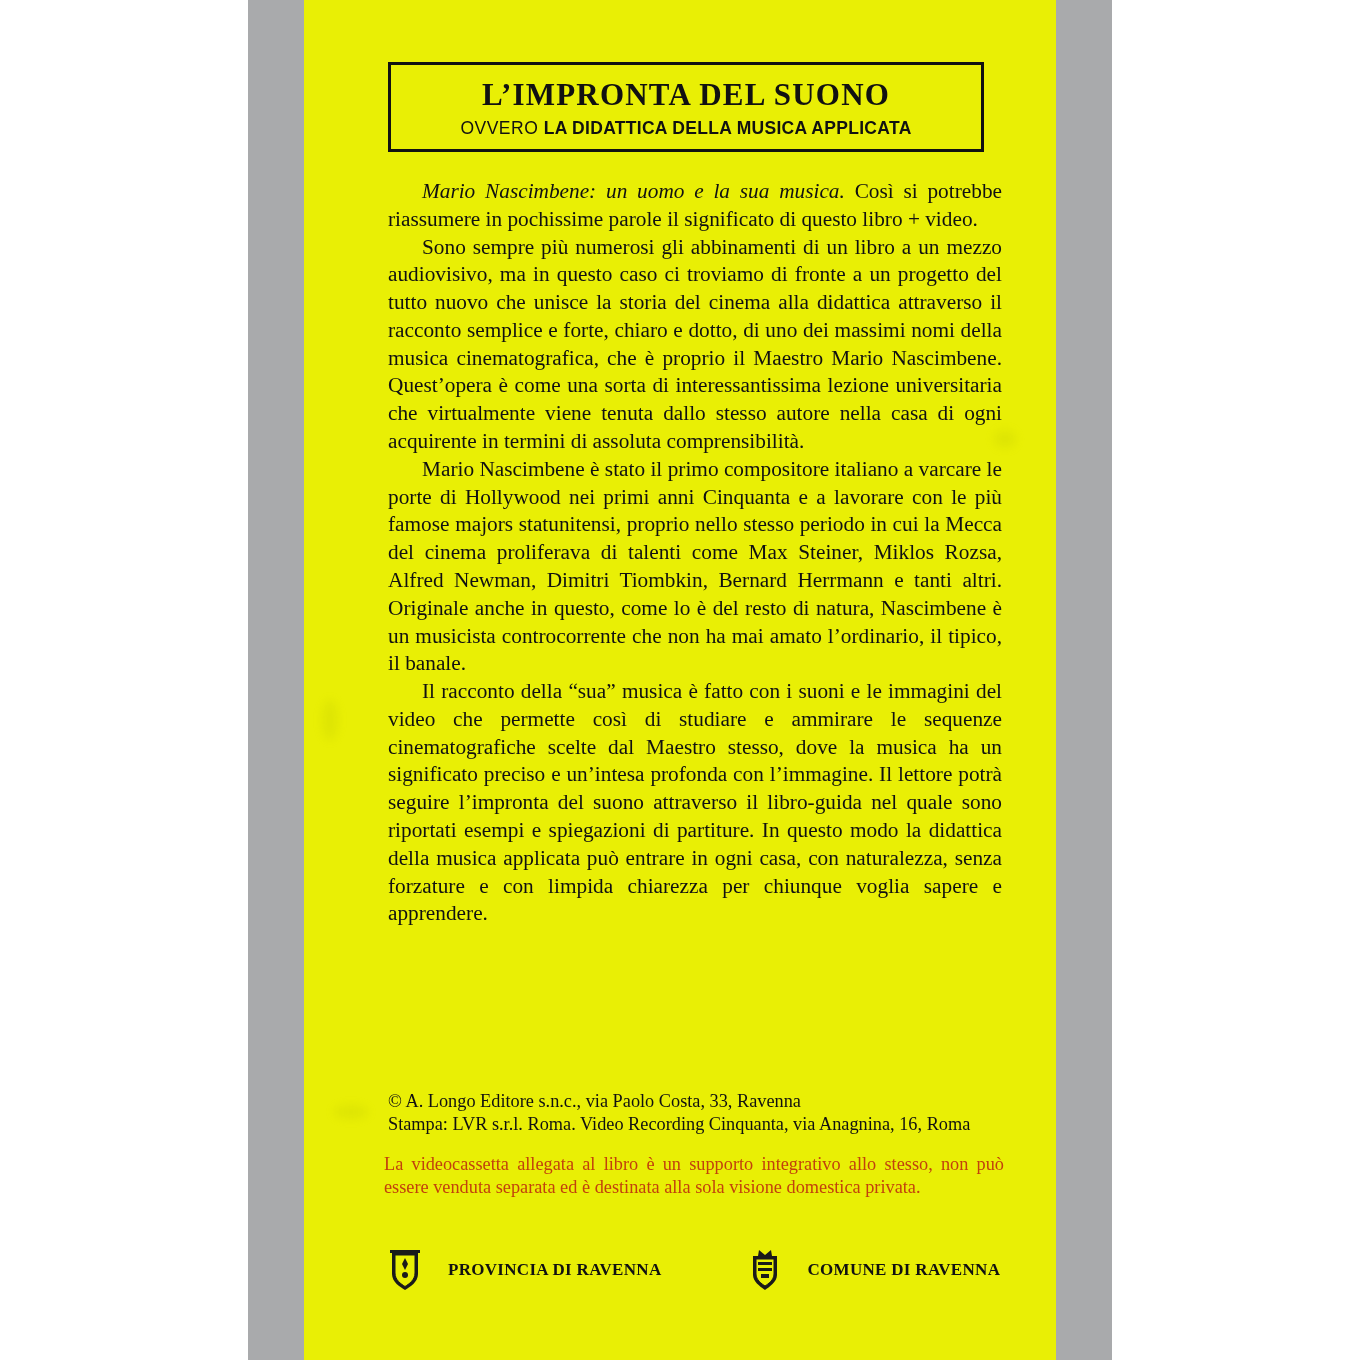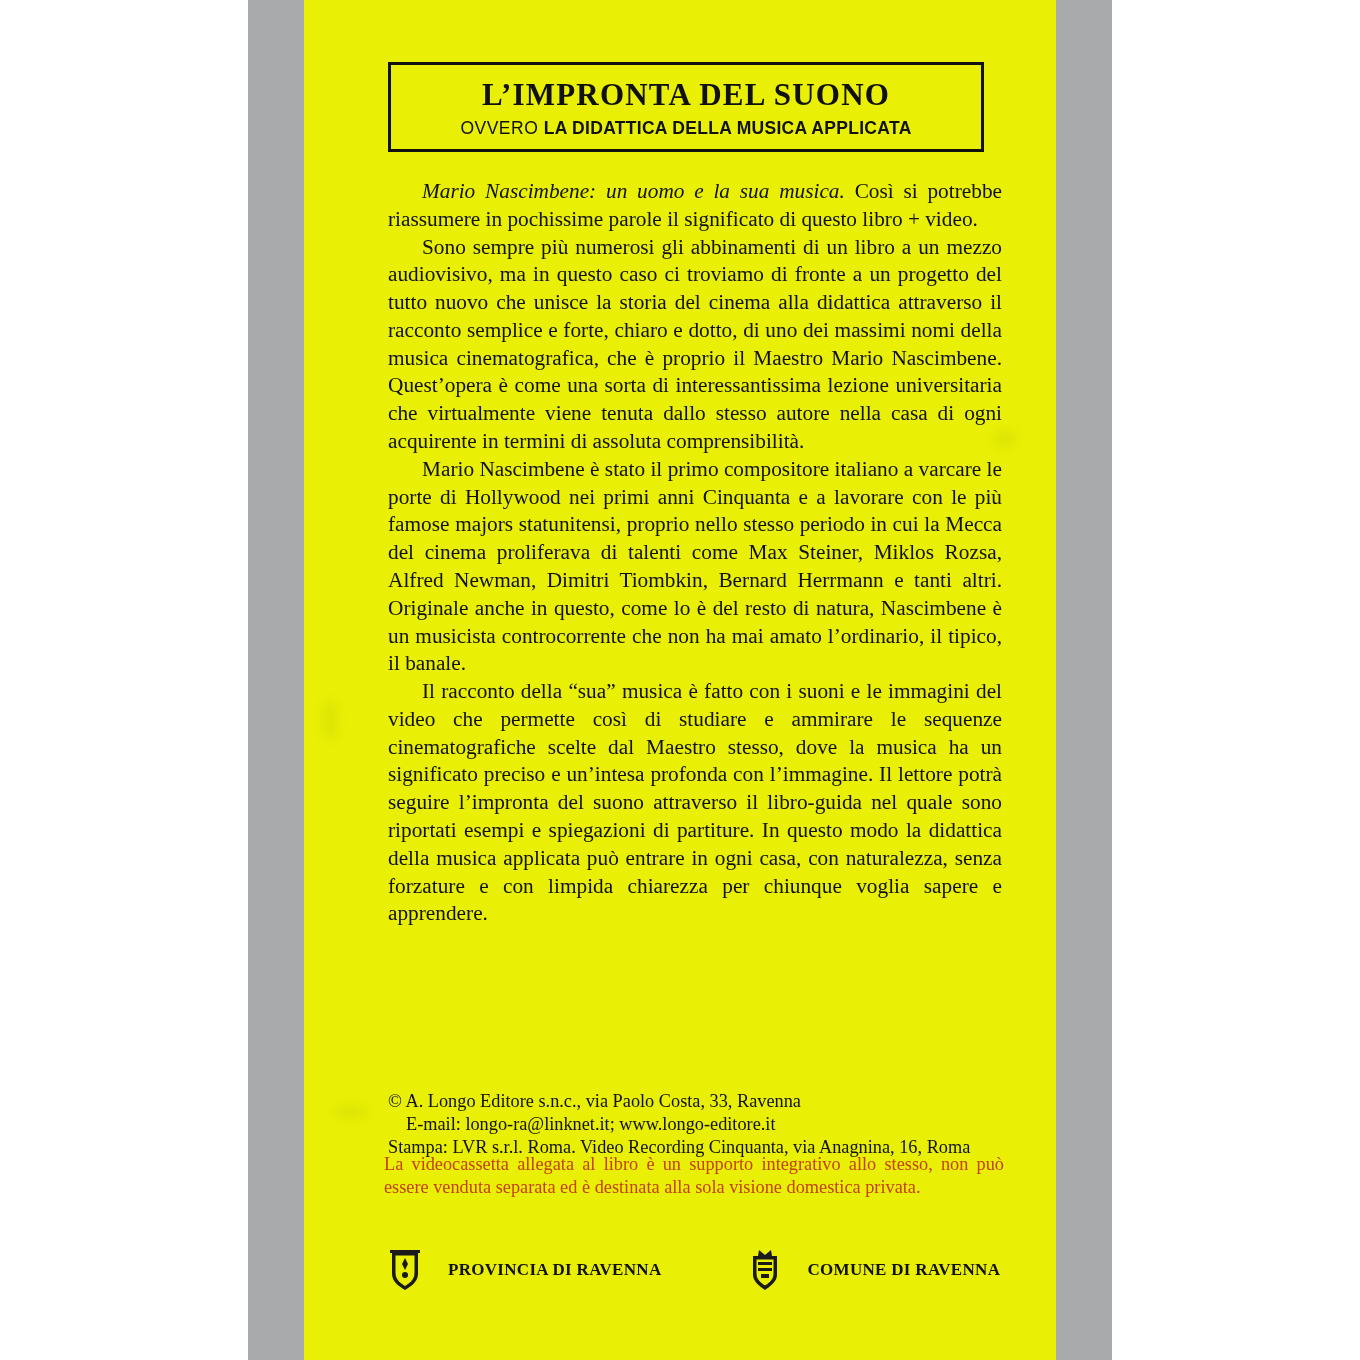--- a/index.html
+++ b/index.html
@@ -192,21 +192,20 @@
 
       <div class="body-copy">
         <p><span class="em">Mario Nascimbene: un uomo e la sua musica.</span><span> Così si potrebbe riassumere in pochissime parole il significato di questo libro + video.</span></p>
         <p><span>Sono sempre più numerosi gli abbinamenti di un libro a un mezzo audiovisivo, ma in questo caso ci troviamo di fronte a un progetto del tutto nuovo che unisce la storia del cinema alla didattica attraverso il racconto semplice e forte, chiaro e dotto, di uno dei massimi nomi della musica cinematografica, che è proprio il Maestro Mario Nascimbene. Quest’opera è come una sorta di interessantissima lezione universitaria che virtualmente viene tenuta dallo stesso autore nella casa di ogni acquirente in termini di assoluta comprensibilità.</span></p>
         <p><span>Mario Nascimbene è stato il primo compositore italiano a varcare le porte di Hollywood nei primi anni Cinquanta e a lavorare con le più famose majors statunitensi, proprio nello stesso periodo in cui la Mecca del cinema proliferava di talenti come Max Steiner, Miklos Rozsa, Alfred Newman, Dimitri Tiombkin, Bernard Herrmann e tanti altri. Originale anche in questo, come lo è del resto di natura, Nascimbene è un musicista controcorrente che non ha mai amato l’ordinario, il tipico, il banale.</span></p>
         <p><span>Il racconto della “sua” musica è fatto con i suoni e le immagini del video che permette così di studiare e ammirare le sequenze cinematografiche scelte dal Maestro stesso, dove la musica ha un significato preciso e un’intesa profonda con l’immagine. Il lettore potrà seguire l’impronta del suono attraverso il libro-guida nel quale sono riportati esempi e spiegazioni di partiture. In questo modo la didattica della musica applicata può entrare in ogni casa, con naturalezza, senza forzature e con limpida chiarezza per chiunque voglia sapere e apprendere.</span></p>
       </div>
 
       <div class="imprint">
         <p>© A. Longo Editore s.n.c., via Paolo Costa, 33, Ravenna</p>
-        <p class="indent">E-mail: longo-ra@linknet.it; www.longo-editore.it</p>
         <p>Stampa: LVR s.r.l. Roma. Video Recording Cinquanta, via Anagnina, 16, Roma</p>
       </div>
 
       <div class="note">
         <p>La videocassetta allegata al libro è un supporto integrativo allo stesso, non può essere venduta separata ed è destinata alla sola visione domestica privata.</p>
       </div>
 
       <div class="footer">
 
         <div class="crest-group">

